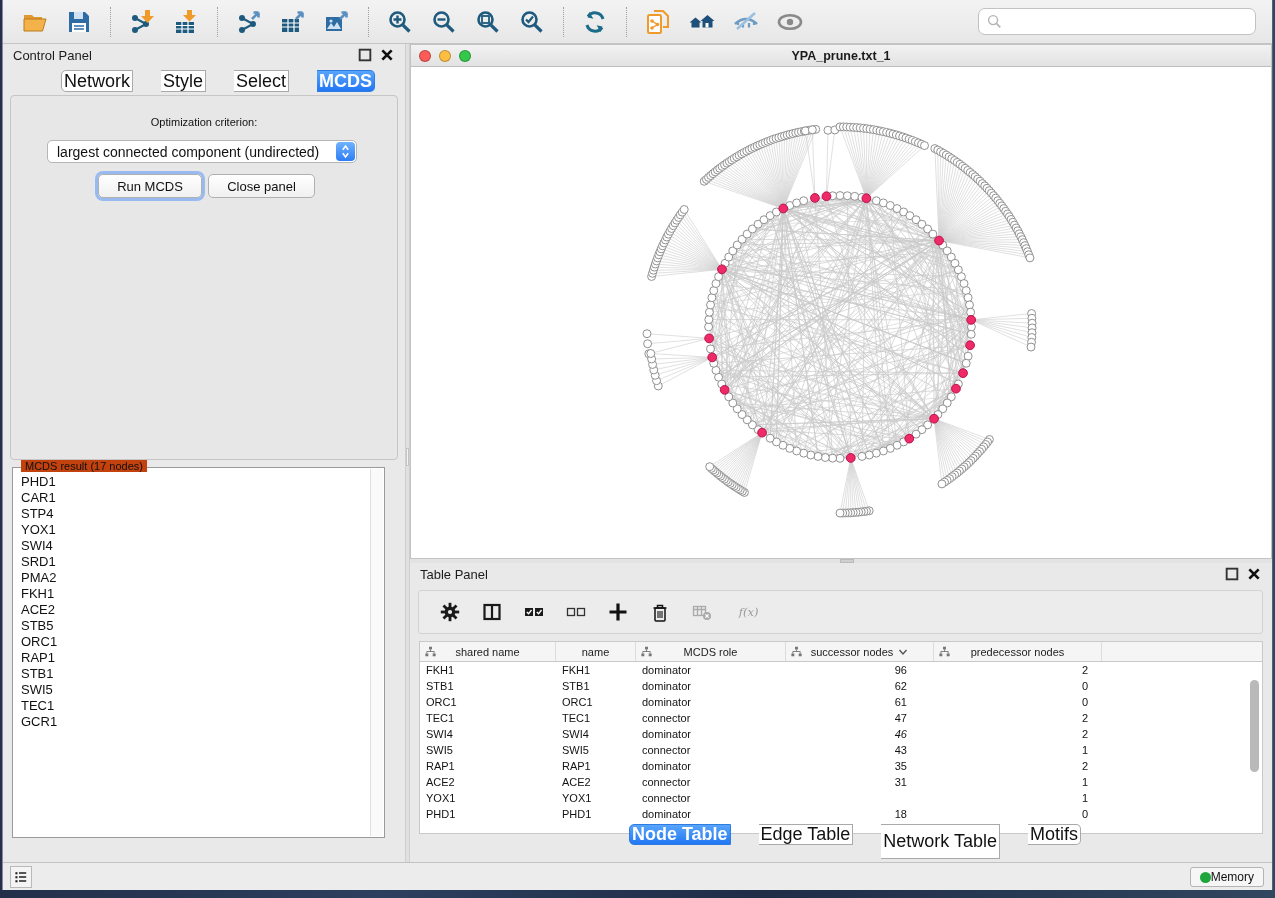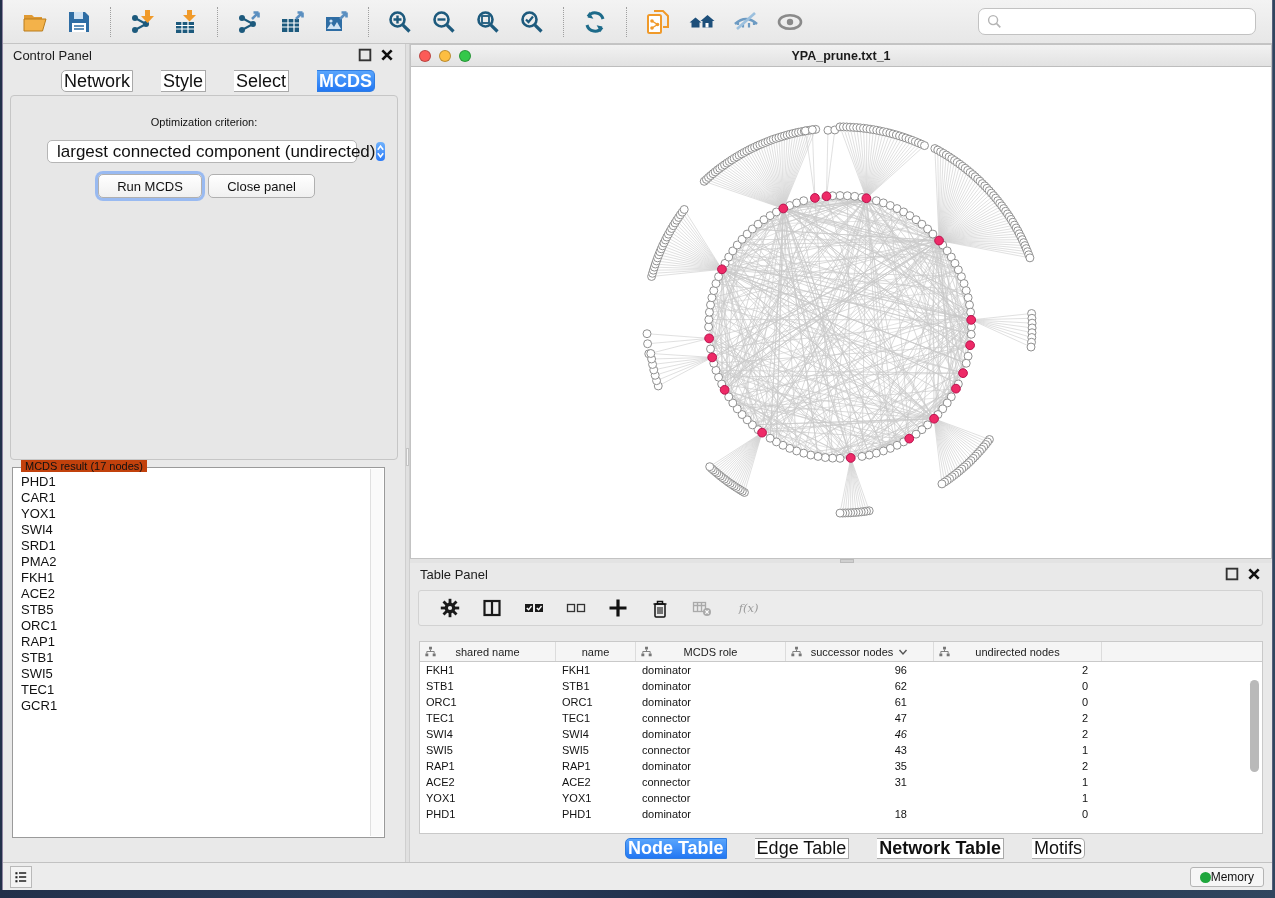--- a/index.html
+++ b/index.html
@@ -33,21 +33,21 @@
   .seg{height:22px;padding:0 2px;font-size:18px;display:flex;align-items:center;background:#fff;
     border:1px solid #a9a9a9;border-left:none;color:#111;cursor:pointer;margin-left:28px;}
   .seg:first-child{border-left:1px solid #a9a9a9;border-radius:5px 0 0 5px;}
   .seg:last-child{border-radius:0 5px 5px 0;}
   .seg.active{background:linear-gradient(#59a5fc,#2277f3);color:#fff;border-color:#2f7ce0;font-weight:bold;}
   #cp-box{position:absolute;left:7px;right:7px;top:51px;height:365px;background:#e7e7e7;
     border:1px solid #c6c6c6;border-radius:4px;}
   #opt-label{text-align:center;margin-top:20px;font-size:11px;color:#111;}
   #dropdown{position:absolute;left:36px;right:40px;top:44px;height:23px;background:#fff;
     border:1px solid #b5b5b5;border-radius:5px;display:flex;align-items:center;cursor:pointer;}
-  #dropdown .dd-text{flex:1;font-size:17px;padding-left:9px;color:#111;white-space:nowrap;}
+  #dropdown .dd-text{flex:1;font-size:14px;padding-left:9px;color:#111;white-space:nowrap;}
   #dropdown .dd-stepper{width:19px;height:19px;margin:1px;border-radius:4px;
     background:linear-gradient(#6fb2fd,#2e7cf6);display:flex;flex-direction:column;align-items:center;justify-content:center;}
   .btn{height:24px;background:linear-gradient(#ffffff,#f0f0f0);border:1px solid #b0b0b0;border-radius:5px;
     font-size:13px;color:#111;display:inline-flex;align-items:center;justify-content:center;cursor:pointer;
     font-family:"Liberation Sans","DejaVu Sans",sans-serif;}
   #run-btn{position:absolute;left:87px;top:78px;width:104px;box-shadow:0 0 0 3px rgba(90,150,250,.55);}
   #closep-btn{position:absolute;left:197px;top:78px;width:107px;}
   #result-group{position:absolute;left:9px;width:373px;top:423px;height:371px;
     border:1px solid #9a9a9a;background:#fff;}
   #result-legend{position:absolute;top:-8px;left:8px;background:#c2410c;padding:0 4px;font-size:11px;color:#111;}
@@ -58,21 +58,21 @@
   #net-panel{position:absolute;left:0;right:0;top:0;height:515px;background:#fff;border:1px solid #c3c3c3;}
   #net-titlebar{height:22px;background:linear-gradient(#f2f2f2,#e2e2e2);border-bottom:1px solid #bdbdbd;
     display:flex;align-items:center;position:relative;}
   .tl{width:12px;height:12px;border-radius:50%;margin-left:8px;}
   #net-title{position:absolute;left:0;right:0;text-align:center;font-size:12.5px;font-weight:700;color:#1a1a1a;}
   #net-canvas{position:absolute;left:0;right:0;top:23px;bottom:0;background:#fff;}
   #hsplit{position:absolute;left:0;right:0;top:515px;height:4px;background:#e3e3e3;}
   #hsplit .grip{position:absolute;left:430px;top:0;width:14px;height:4px;background:#cfcfcf;border:1px solid #bbb;}
   
   #table-panel{position:absolute;left:0;right:0;top:519px;bottom:0;background:#e9e9e9;}
-  #tp-toolbar{position:absolute;left:8px;right:9px;top:27px;height:36px;background:#ececec;
+  #tp-toolbar{position:absolute;left:8px;right:9px;top:27px;height:44px;background:#ececec;
     border:1px solid #d2d2d2;border-radius:3px;display:flex;align-items:center;padding:0 10px;}
   .tp-icon{width:26px;height:26px;margin:0 8px;display:flex;align-items:center;justify-content:center;cursor:pointer;}
   .tp-icon svg{width:20px;height:20px;}
   #table-wrap{position:absolute;left:9px;right:9px;top:78px;bottom:28px;background:#fff;border:1px solid #c9c9c9;}
   #thead{display:flex;height:20px;background:#f5f5f5;border-bottom:1px solid #c9c9c9;}
   .th{display:flex;align-items:center;justify-content:center;font-size:11px;color:#222;
     border-right:1px solid #dcdcdc;position:relative;gap:5px;cursor:pointer;}
   .th svg.tree{width:11px;height:11px;position:absolute;left:5px;}
   .tr{display:flex;height:16px;}
   .td{font-size:11px;color:#131313;line-height:16px;white-space:nowrap;overflow:hidden;}
@@ -262,20 +262,21 @@
         </span>
       </div>
       <button class="btn" id="run-btn">Run MCDS</button>
       <button class="btn" id="closep-btn">Close panel</button>
     </div>
     <div id="result-group">
       <div id="result-legend">MCDS result (17 nodes)</div>
       <div id="result-list">
           <div>PHD1</div>
           <div>CAR1</div>
+          <div>STP4</div>
           <div>YOX1</div>
           <div>SWI4</div>
           <div>SRD1</div>
           <div>PMA2</div>
           <div>FKH1</div>
           <div>ACE2</div>
           <div>STB5</div>
           <div>ORC1</div>
           <div>RAP1</div>
           <div>STB1</div>
@@ -1374,21 +1375,21 @@
             </div>
             <div class="th" style="width: 168px;">
               <svg class="tree" viewBox="0 0 12 12">
                 <g fill="#767676">
                   <rect x="4.4" y="0.8" width="3.2" height="3"></rect>
                   <rect x="0.4" y="8.2" width="3.2" height="3"></rect>
                   <rect x="8.4" y="8.2" width="3.2" height="3"></rect>
                 </g>
                 <path d="M6 3.8v2.2M2 8.2V6h8v2.2" stroke="#767676" fill="none"></path>
               </svg>
-              <span>undirected nodes</span>
+              <span>predecessor nodes</span>
             </div>
           </div>
         <div id="tbody">
             <div class="tr">
               <div class="td" style="width: 136px; text-align: left; padding-left: 6px;">FKH1</div>
               <div class="td" style="width: 80px; text-align: left; padding-left: 6px;">FKH1</div>
               <div class="td" style="width: 150px; text-align: left; padding-left: 6px;">dominator</div>
               <div class="td" style="width: 148px; text-align: right; padding-right: 27px;">96</div>
               <div class="td" style="width: 168px; text-align: right; padding-right: 14px;">2</div>
             </div>
@@ -1456,21 +1457,21 @@
               <div class="td" style="width: 168px; text-align: right; padding-right: 14px;">0</div>
             </div>
           </div>
         <div id="tbody-scroll">
             <div class="thumb"></div>
           </div>
       </div>
       <div id="tp-tabs">
           <div class="seg active" style="height: 21px;">Node Table</div>
           <div class="seg" style="height: 21px;">Edge Table</div>
-          <div class="seg" style="height: 21px; font-weight: bold;">Network Table</div>
+          <div class="seg" style="height: 35px;">Network Table</div>
           <div class="seg" style="height: 21px;">Motifs</div>
         </div>
     </div>
   </div>
 
   <div id="statusbar">
     <div id="list-btn">
       <svg viewBox="0 0 20 20" width="16" height="16">
           <g stroke="#222" stroke-width="2">
             <path d="M7.5 5h9M7.5 10h9M7.5 15h9"></path>

